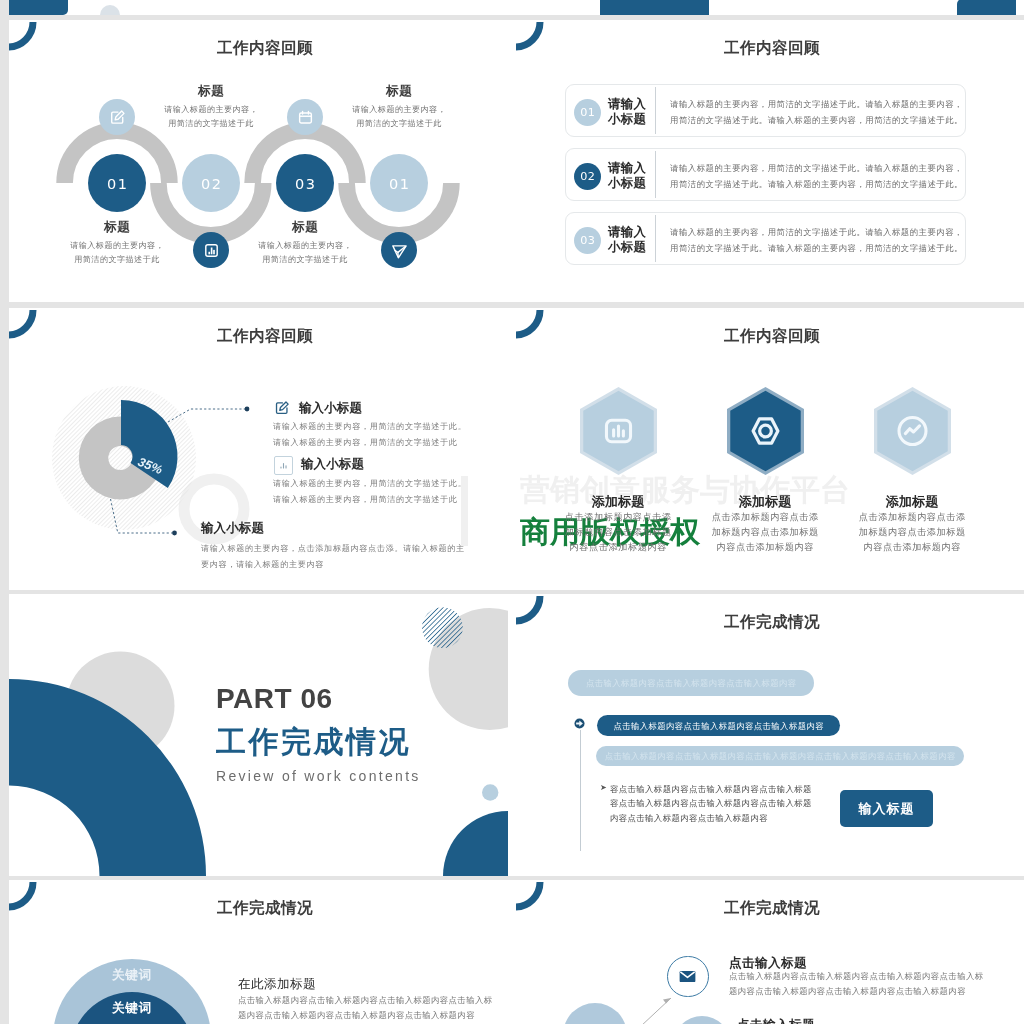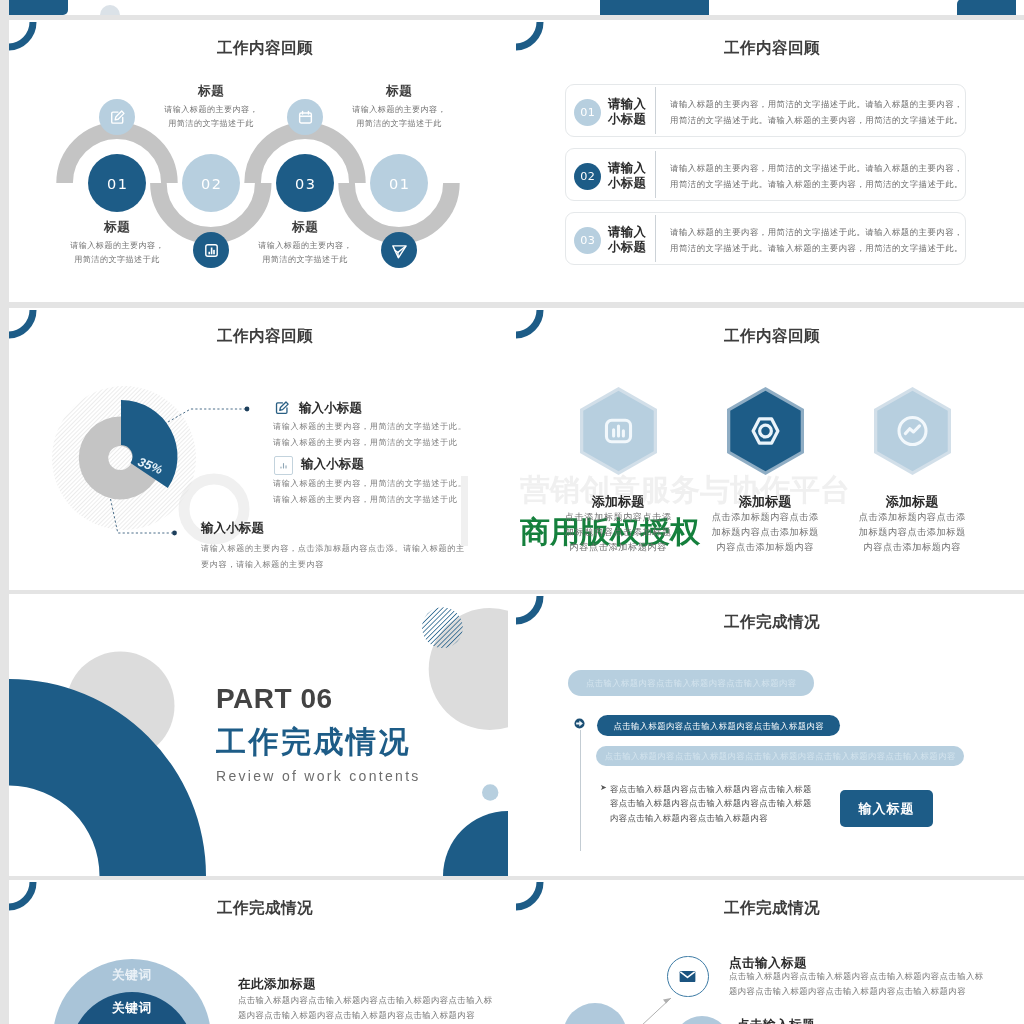--- a/index.html
+++ b/index.html
@@ -260,21 +260,21 @@
 </div>
 <div class="slide" style="left:9px;top:880px;">
 <svg class="abs" style="left:-1px;top:2px" width="32" height="32">
       <path d="M 25 0 A 25 25 0 0 1 0 25" fill="none" stroke="#1d5c87" stroke-width="7"></path>
     </svg>
 <div class="s-title" style="top:18px;">工作完成情况</div>
 <div class="cc" style="left:43.8px;top:78.5px;width:158.4px;height:158.4px;background:#a9c4d8;"></div>
 <div class="cc" style="left:61.2px;top:111.6px;width:124px;height:124px;background:#1b5480;"></div>
 <div class="abs" style="left:53px;top:87px;width:140px;text-align:center;font-size:12.6px;font-weight:700;color:#eaf1f7;letter-spacing:.8px;">关键词</div>
 <div class="abs" style="left:53px;top:119.5px;width:140px;text-align:center;font-size:12.6px;font-weight:700;color:#ffffff;letter-spacing:.8px;">关键词</div>
-<div class="abs" style="left:229px;top:95.5px;font-size:12.6px;font-weight:700;color:#2b2b2b;letter-spacing:.4px;">在此添加标题</div>
+<div class="abs" style="left:229px;top:95.5px;font-size:12.6px;font-weight:400;color:#2b2b2b;letter-spacing:.4px;">在此添加标题</div>
 <div class="abs" style="left:229px;top:114.5px;font-size:8.4px;letter-spacing:0.4px;color:#767676;">点击输入标题内容点击输入标题内容点击输入标题内容点击输入标</div>
 <div class="abs" style="left:229px;top:130px;font-size:8.4px;letter-spacing:0.4px;color:#767676;">题内容点击输入标题内容点击输入标题内容点击输入标题内容</div>
 </div>
 <div class="slide" style="left:516px;top:880px;">
 <svg class="abs" style="left:-1px;top:2px" width="32" height="32">
       <path d="M 25 0 A 25 25 0 0 1 0 25" fill="none" stroke="#1d5c87" stroke-width="7"></path>
     </svg>
 <div class="s-title" style="top:18px;">工作完成情况</div>
 <svg class="abs" style="left:0;top:0" width="499" height="282">
       <path d="M 94 175 L 155 118" stroke="#b0b0b0" stroke-width="1" fill="none"></path>

